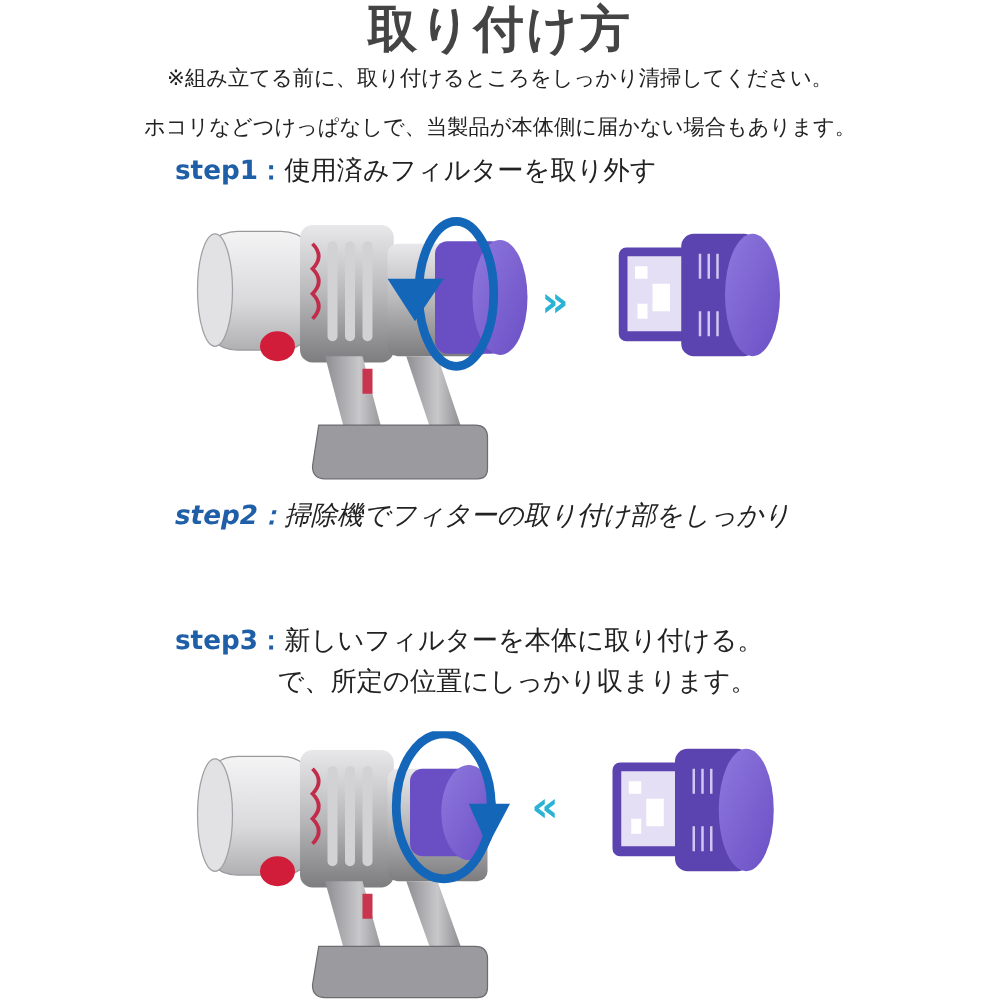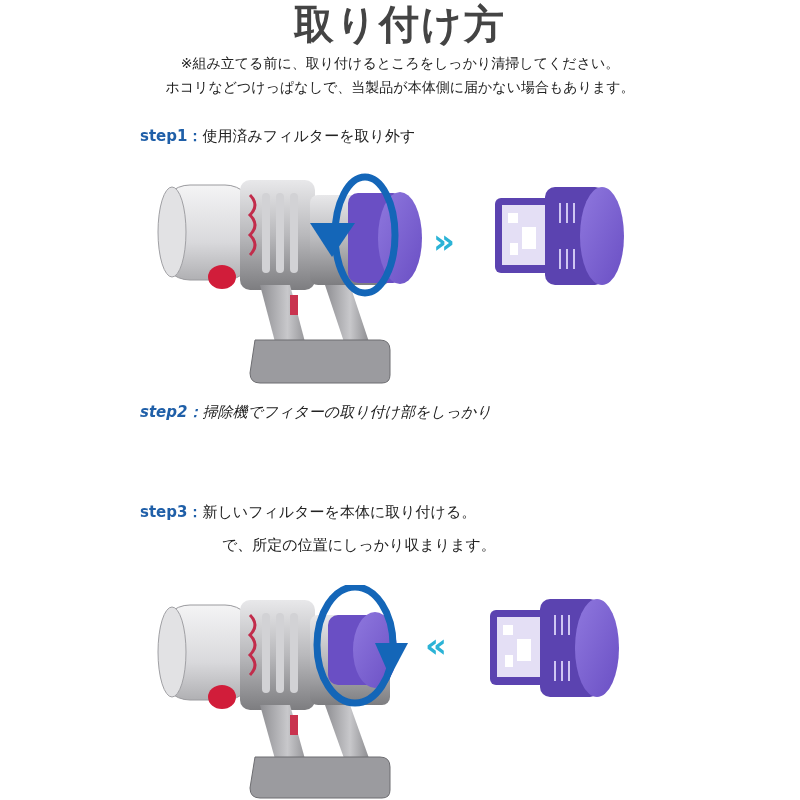--- a/index.html
+++ b/index.html
@@ -1,24 +1,24 @@
 <!DOCTYPE html>
 <html><head>
 <meta charset="utf-8">
 <style>
   html, body { margin: 0; padding: 0; background: #ffffff; }
   body { width: 800px; height: 800px; position: relative; overflow: hidden;
          font-family: "DejaVu Sans", "Liberation Sans", sans-serif; color: #333333; }
   .title { position: absolute; left: 0; width: 800px; top: 0; text-align: center;
            font-size: 40px; font-weight: bold; color: #444444; letter-spacing: 2px; line-height: 48px; }
   .note { position: absolute; left: 0; width: 800px; text-align: center;
-          font-size: 14px; color: #222222; line-height: 24px; }
+          font-size: 17px; color: #222222; line-height: 24px; }
   .note.l1 { top: 51px; }
-  .note.l2 { top: 75px; }
-  .step { position: absolute; font-size: 15px; line-height: 33px; color: #222222; white-space: nowrap; }
+  .note.l2 { top: 90px; }
+  .step { position: absolute; font-size: 21px; line-height: 33px; color: #222222; white-space: nowrap; }
   .step .label { color: #1f5fa8; font-weight: bold; font-family: "DejaVu Sans", sans-serif; }
   .step .cont { display: block; padding-left: 82px; }
   .step1 { left: 140px; top: 120px; }
   .step2 { left: 140px; top: 396px; font-style: italic; }
   .step3 { left: 140px; top: 478px; margin-top: 18px; }
   .illus { position: absolute; }
   .illus1 { left: 150px; top: 165px; width: 480px; height: 225px; }
   .illus2 { left: 150px; top: 585px; width: 480px; height: 215px; }
 </style>
 </head>

